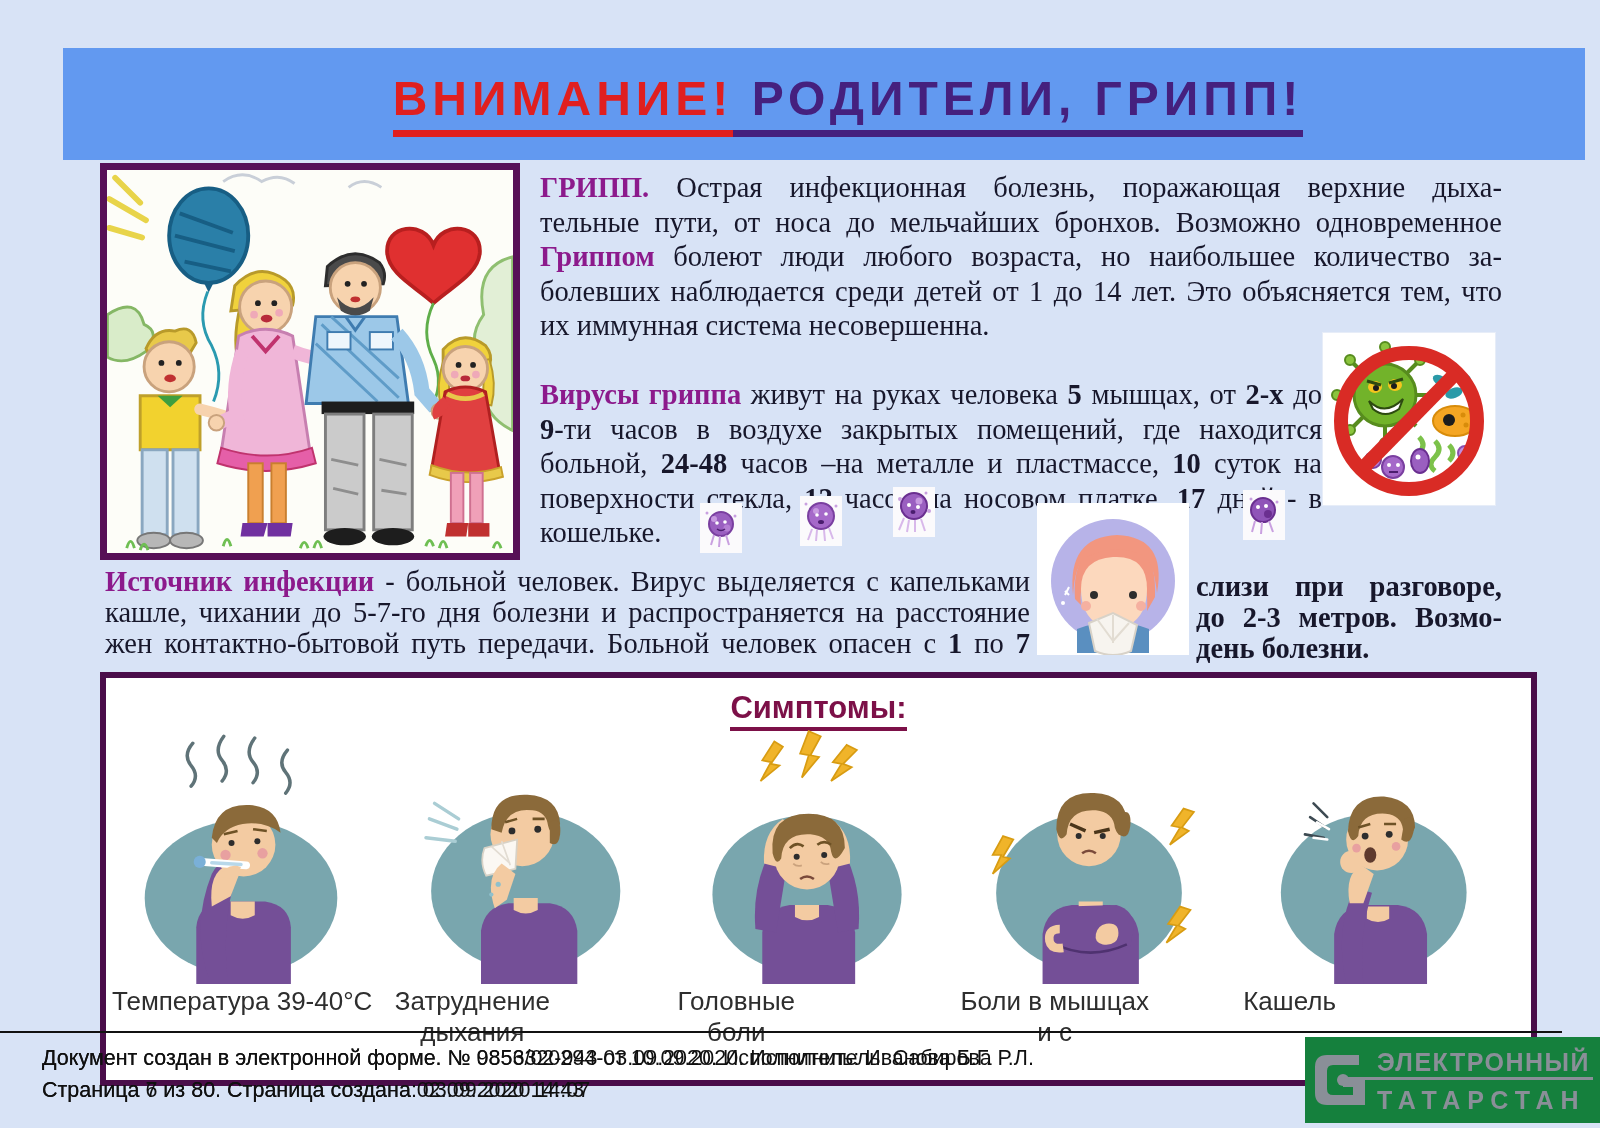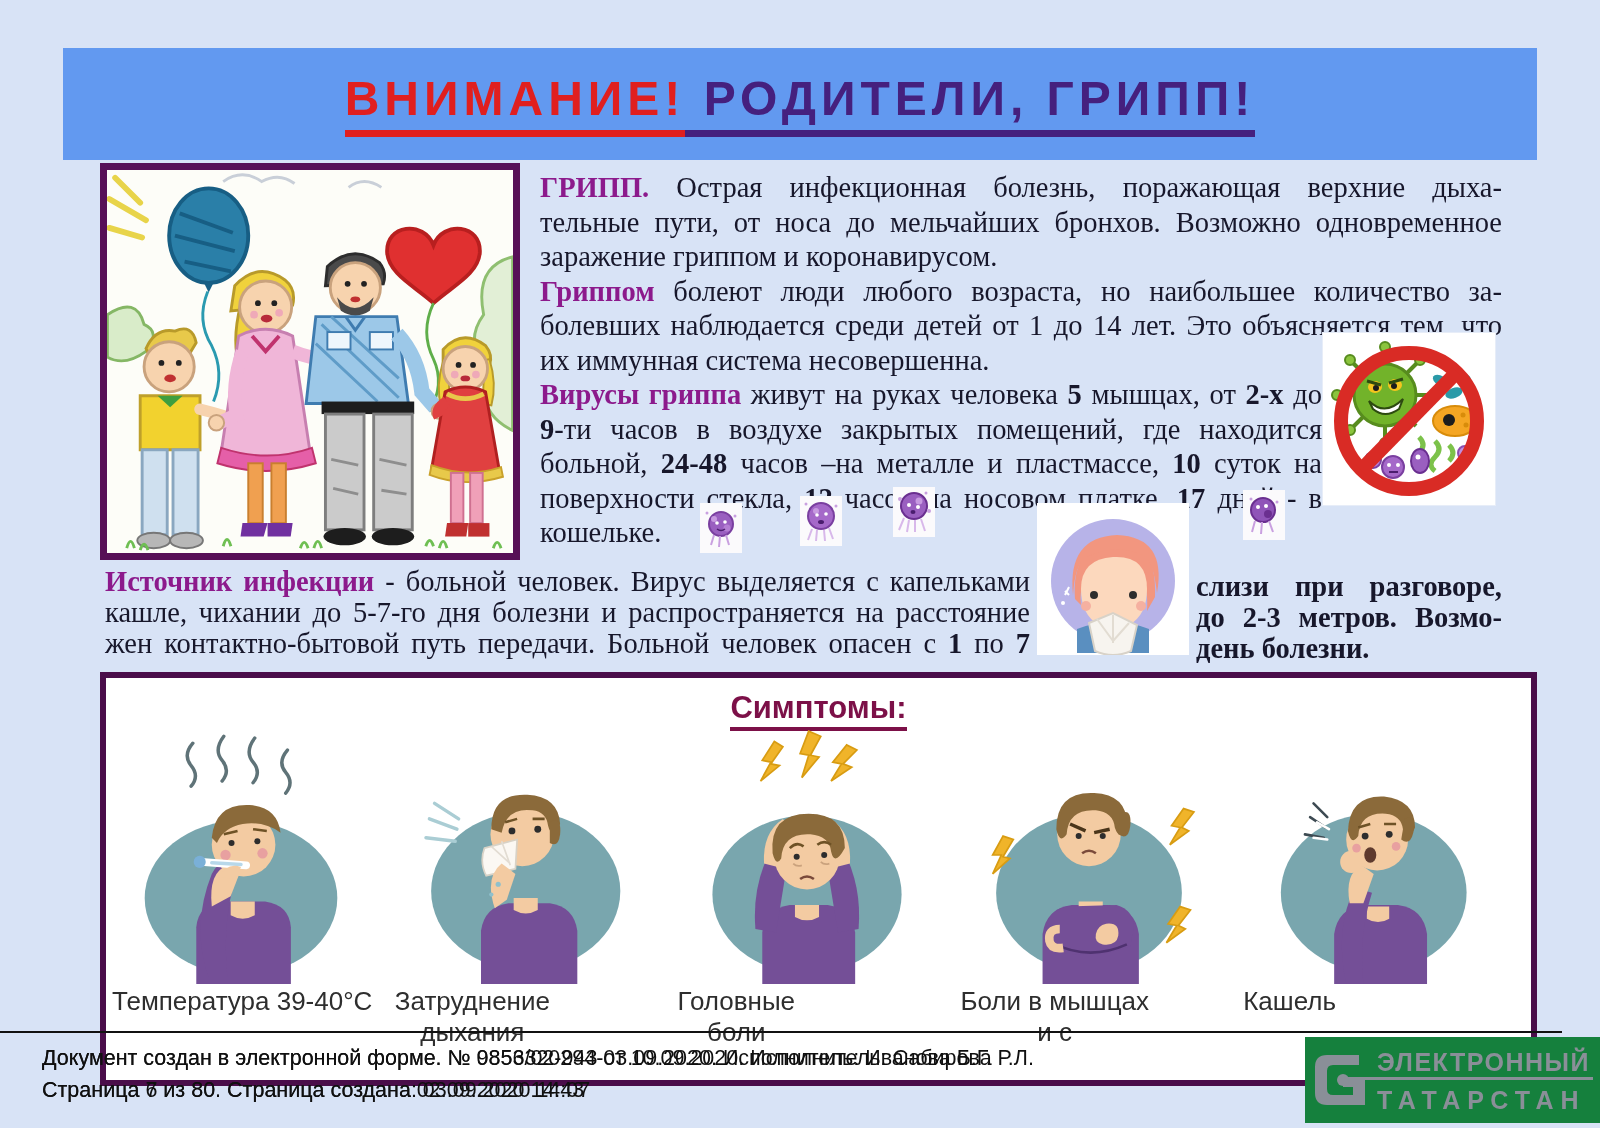--- a/index.html
+++ b/index.html
@@ -4,21 +4,21 @@
 <style>
   html,body{margin:0;padding:0;}
   body{width:1600px;height:1128px;overflow:hidden;background:#d8e3f6;
        font-family:"Liberation Serif","DejaVu Serif",serif;}
   .abs{position:absolute;}
   #page{position:relative;width:1600px;height:1128px;background:#d8e3f6;}
 
   
   #banner{left:63px;top:48px;width:1474px;height:112px;background:#6299f0;
           display:flex;align-items:center;justify-content:center;
-          font-family:"Liberation Sans","DejaVu Sans",sans-serif;}
+          font-family:"Liberation Sans","DejaVu Sans",sans-serif;padding-left:48px;}
   #banner .t{font-weight:bold;font-size:48px;letter-spacing:5px;
              padding-bottom:4px;border-bottom:7px solid currentColor;white-space:pre;}
   #banner .red{color:#e01f1f;}
   #banner .purple{color:#45207e;}
 
   
   #drawing{left:100px;top:163px;width:420px;height:397px;border:7px solid #571057;
            background:#fdfdfb;box-sizing:border-box;}
   #drawing svg{display:block;width:100%;height:100%;}
 
@@ -167,21 +167,20 @@
 
       <g stroke="#6fbf53" stroke-width="3" fill="none">
         <path d="M20,392 q4,-14 8,0 M34,394 q4,-12 8,0 M120,390 q4,-14 8,0 M200,392 q4,-12 8,0 M214,392 q4,-14 8,0 M330,390 q4,-12 8,0 M344,392 q4,-14 8,0 M400,392 q4,-12 8,0"></path>
       </g>
     </svg>
   </div>
 
   <div id="para12" class="abs serif">
     <div class="line"><span class="lead">ГРИПП.</span><span> Острая инфекционная болезнь, поражающая верхние дыха-</span></div>
     <div class="line"><span>тельные пути, от носа до мельчайших бронхов. Возможно одновременное</span></div>
-    <div class="line last"><span>заражение гриппом и коронавирусом.</span></div>
     <div class="line"><span class="lead">Гриппом</span><span> болеют люди любого возраста, но наибольшее количество за-</span></div>
     <div class="line"><span>болевших наблюдается среди детей от 1 до 14 лет. Это объясняется тем, что</span></div>
     <div class="line last"><span>их иммунная система несовершенна.</span></div>
   </div>
 
   <div id="para3" class="abs serif">
     <div class="line"><span class="lead">Вирусы гриппа</span><span> живут на руках человека </span><span class="b">5</span><span> мышцах,  от </span><span class="b">2-х</span><span> до</span></div>
     <div class="line"><span class="b">9</span><span>-ти часов в воздухе закрытых помещений, где находится</span></div>
     <div class="line"><span>больной, </span><span class="b">24-48</span><span> часов –на металле и пластмассе, </span><span class="b">10</span><span> суток на</span></div>
     <div class="line"><span>поверхности стекла, </span><span class="b">12</span><span> часов на носовом платке, </span><span class="b">17</span><span> дней - в</span></div>

